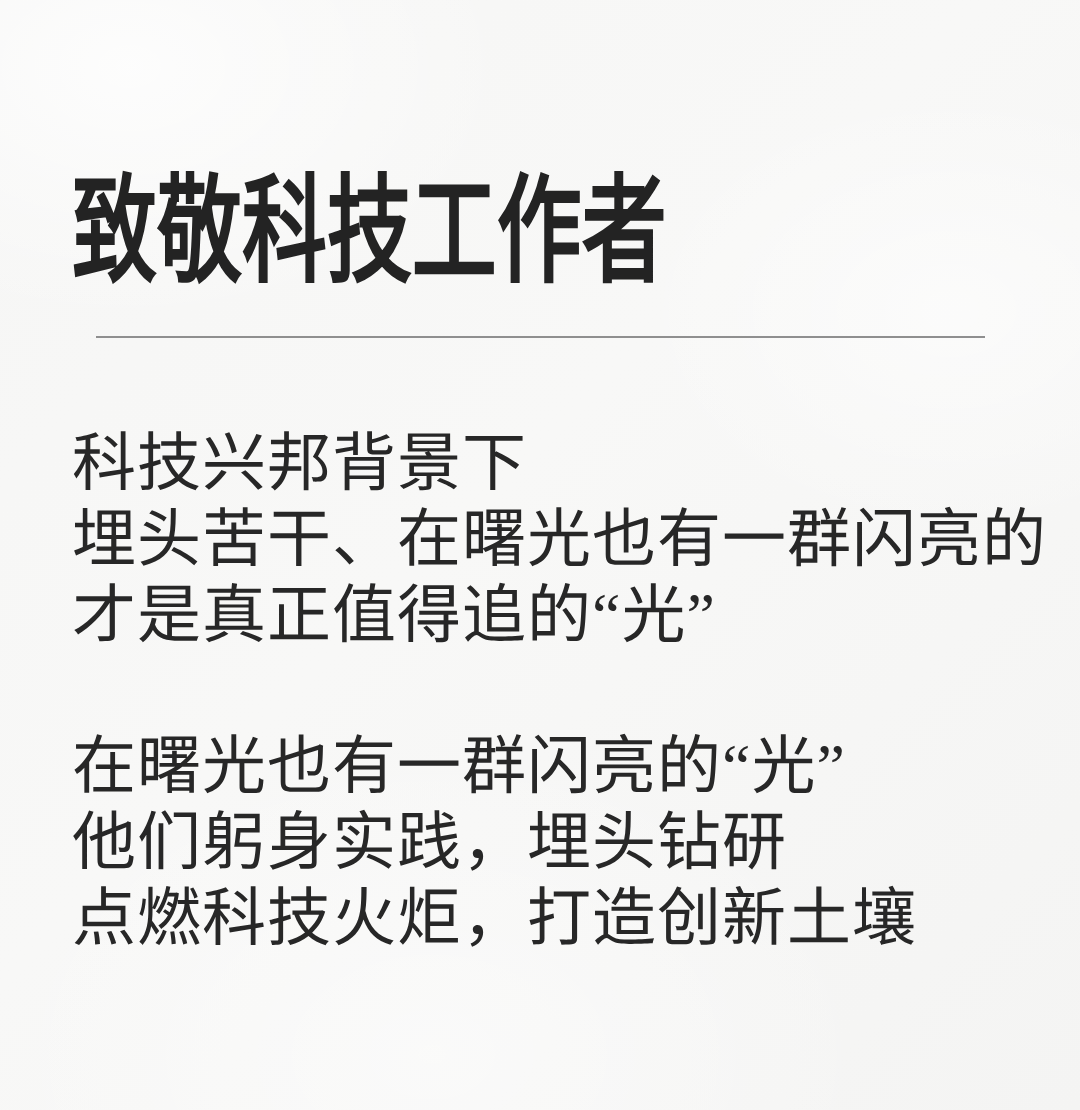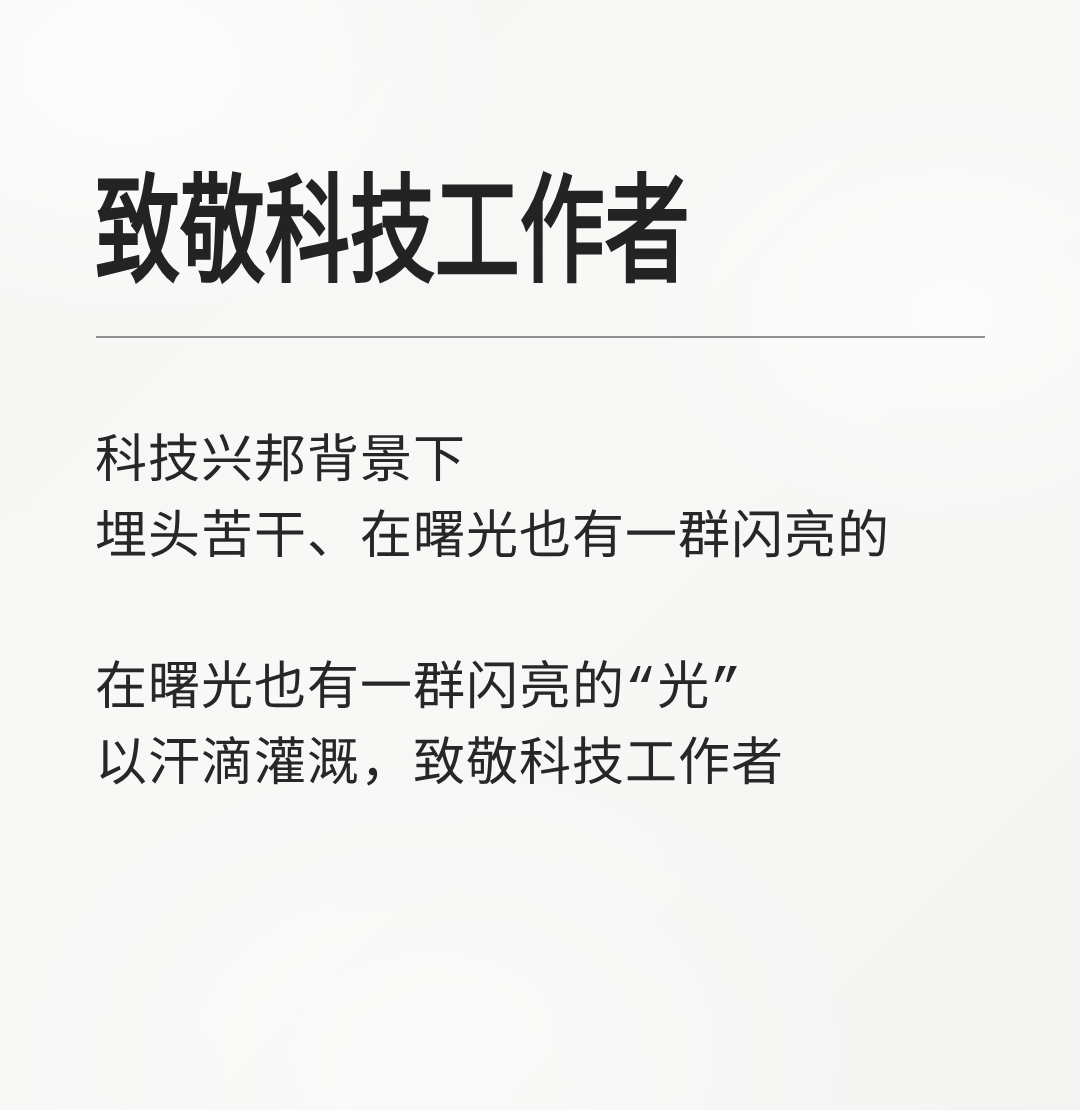--- a/index.html
+++ b/index.html
@@ -10,21 +10,21 @@
     width: 1080px;
     height: 1110px;
     overflow: hidden;
     font-family: "Liberation Serif", serif;
   }
   .poster {
     position: relative;
     width: 1080px;
     height: 1110px;
     box-sizing: border-box;
-    padding: 0 95px;
+    padding: 0 72px;
     color: #262626;
     background:
       radial-gradient(ellipse 620px 420px at 12% 6%, rgba(255,255,255,0.75), rgba(255,255,255,0) 62%),
       radial-gradient(ellipse 540px 380px at 88% 28%, rgba(255,255,255,0.55), rgba(255,255,255,0) 60%),
       radial-gradient(ellipse 700px 500px at 40% 95%, rgba(255,255,255,0.45), rgba(255,255,255,0) 65%),
       linear-gradient(135deg, #f6f6f5 0%, #f8f8f7 45%, #f4f4f3 100%);
   }
   .title {
     margin: 0;
     padding-top: 172px;
@@ -50,40 +50,41 @@
     padding: 0;
     list-style: none;
   }
   .stanza-1 {
     margin-top: 88px;
   }
   .stanza-2 {
     margin-top: 75px;
   }
   .poem-line {
-    font-size: 52px;
+    font-size: 64px;
     line-height: 76px;
     letter-spacing: 1px;
     color: #272727;
     white-space: nowrap;
-    font-family: Liberation Mono, monospace;
   }
 </style>
 </head>
 <body>
 
 <div class="poster">
 
   <h1 class="title">致敬科技工作者</h1>
 
   <hr class="divider">
 
   <div class="stanza stanza-1">
     <div class="poem-line">科技兴邦背景下</div>
     <div class="poem-line">埋头苦干、在曙光也有一群闪亮的</div>
+    <div class="poem-line">才是真正值得追的“光”</div>
   </div>
 
   <div class="stanza stanza-2">
     <div class="poem-line">在曙光也有一群闪亮的“光”</div>
-    <div class="poem-line">以汗滴灌溉，致敬科技工作者</div>
+    <div class="poem-line">他们躬身实践，埋头钻研</div>
+    <div class="poem-line">点燃科技火炬，打造创新土壤</div>
   </div>
 
 </div>
 
 </body></html>

